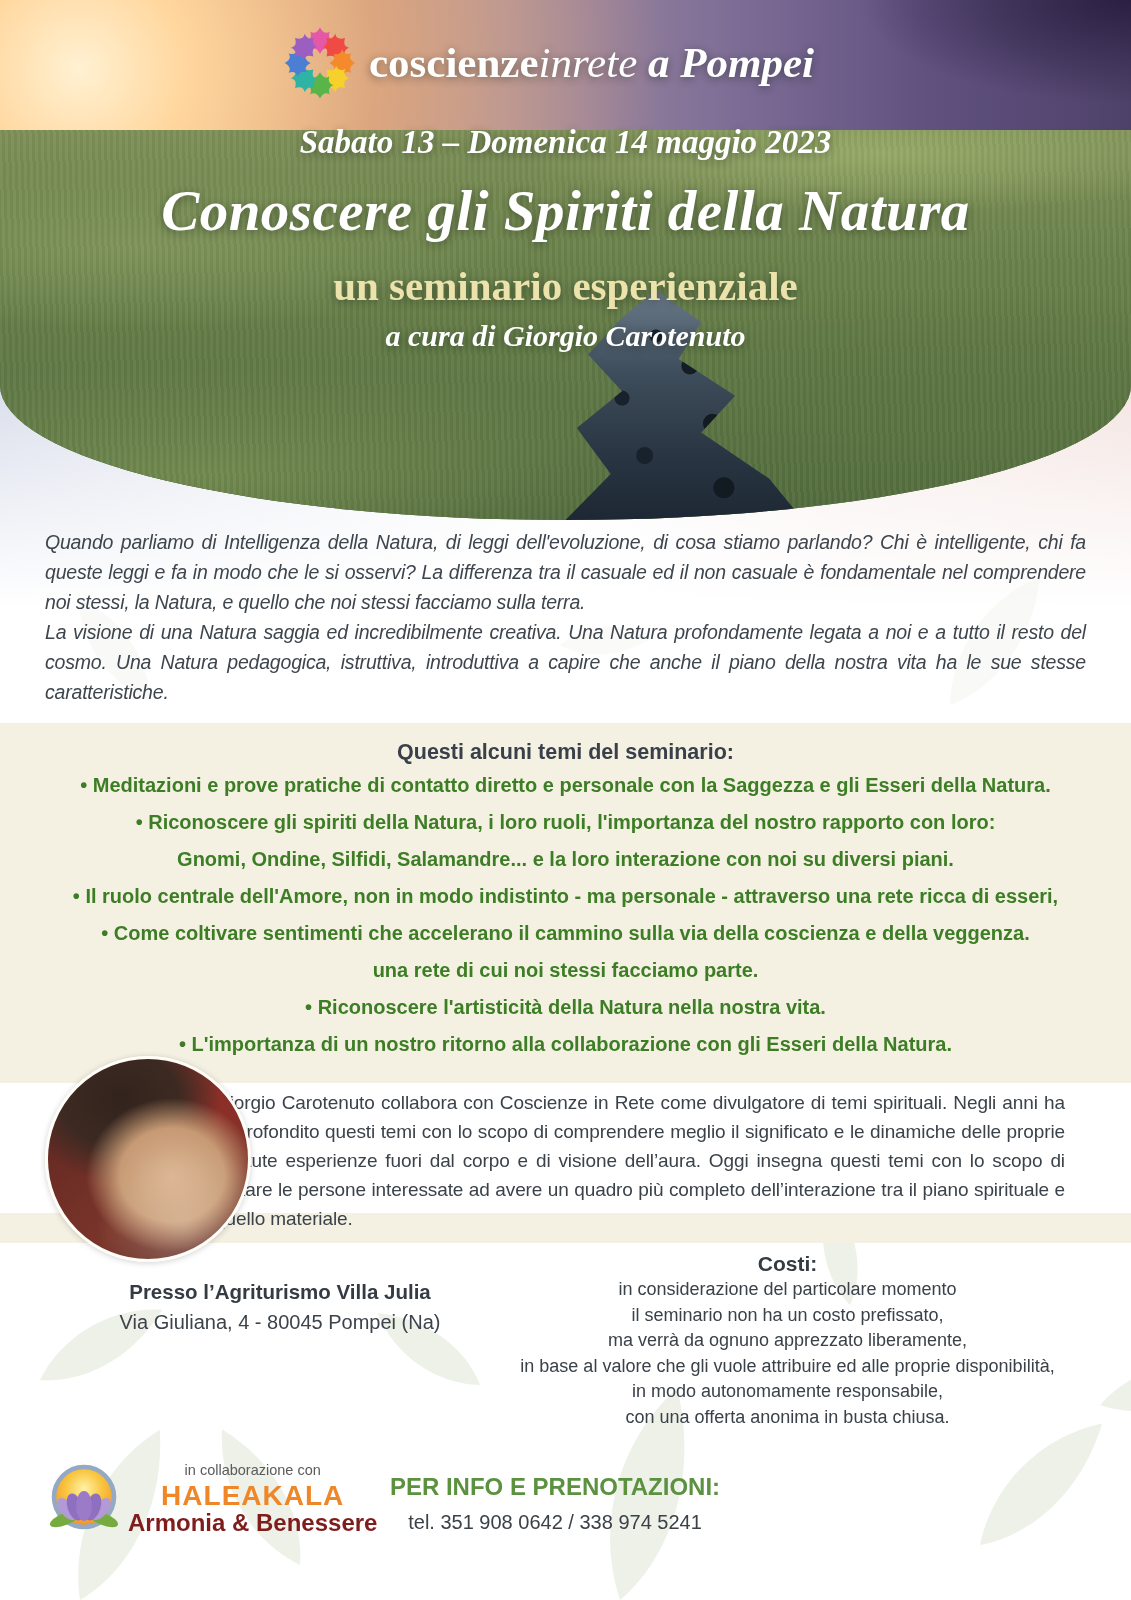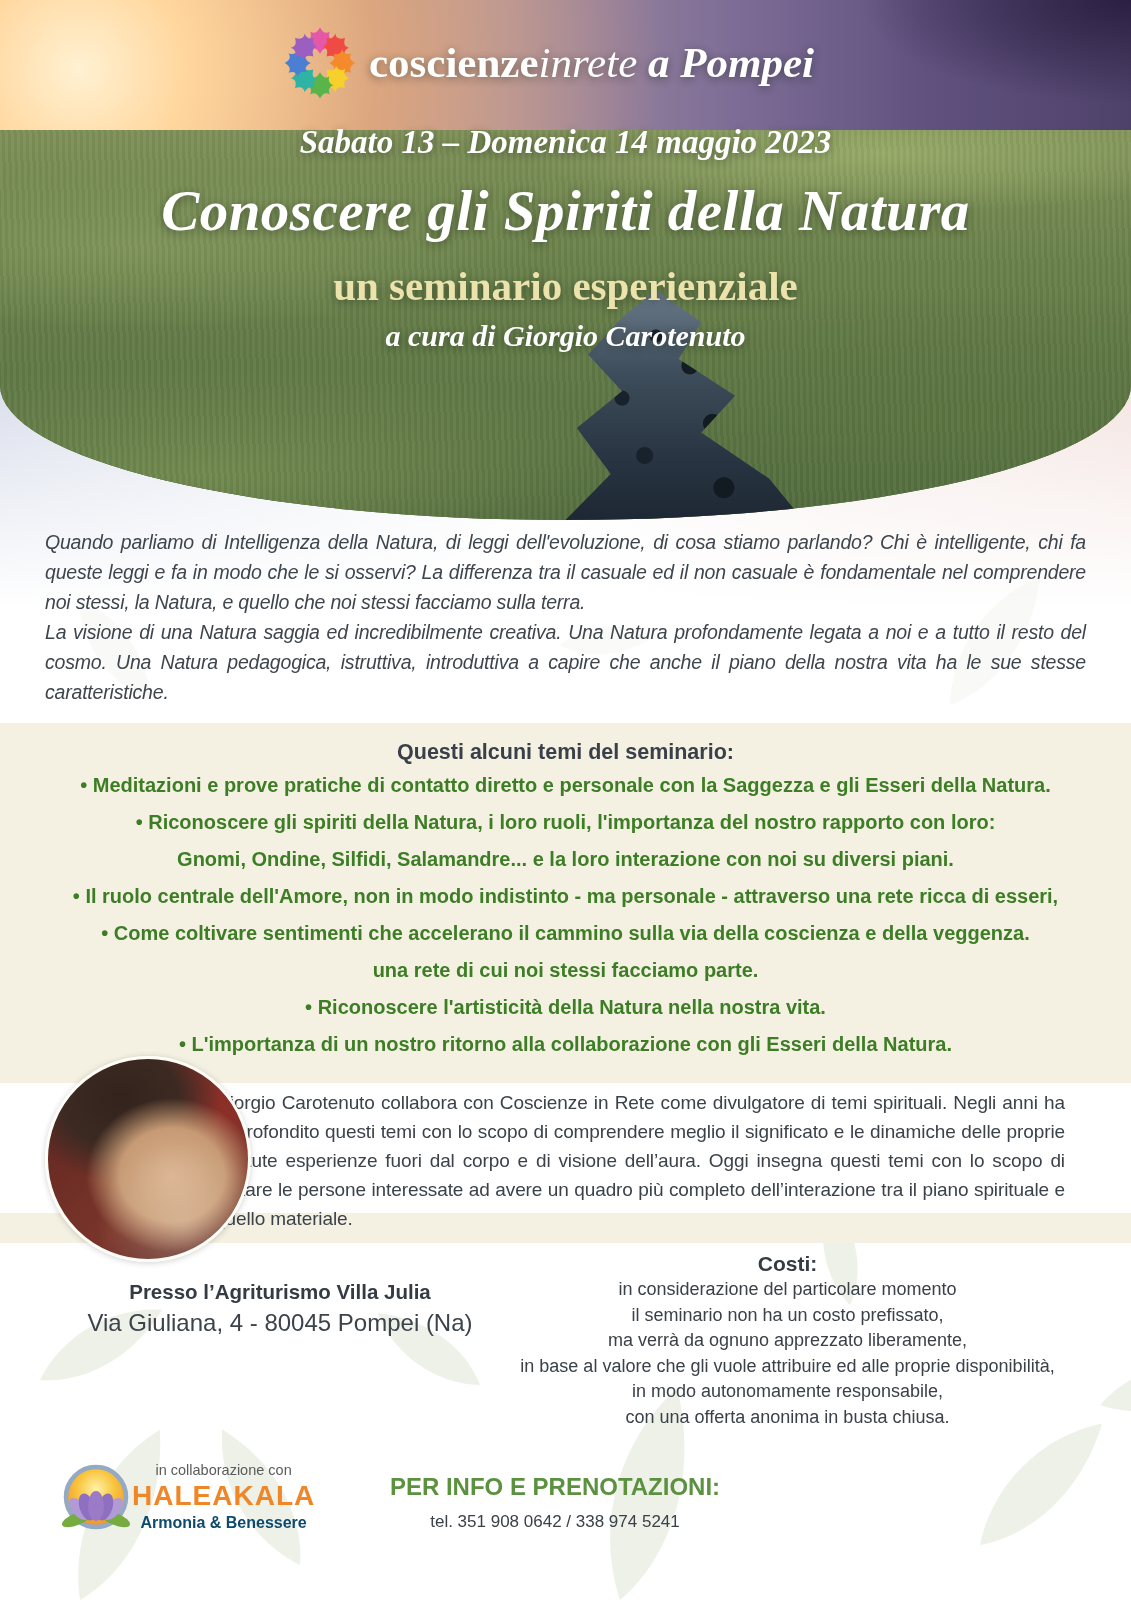--- a/index.html
+++ b/index.html
@@ -71,33 +71,33 @@
     background:
       radial-gradient(circle at 68% 84%, rgba(245,225,205,.35), rgba(245,225,205,0) 40%),
       radial-gradient(ellipse 58% 52% at 62% 58%, #d8b08c 0%, #c69a74 45%, rgba(198,154,116,0) 74%),
       radial-gradient(ellipse 70% 58% at 36% 20%, #33231d 0%, #3c2a22 42%, rgba(60,42,34,0) 72%),
       radial-gradient(circle at 88% 22%, #8c2f28, rgba(140,47,40,0) 50%),
       linear-gradient(135deg,#5e2420,#7a352a 60%,#4a1e1c);}
   .cream-strip{position:absolute;top:1213px;left:0;width:100%;height:30px;background:#f4f1e2;z-index:1;}
   
   .venue{position:absolute;top:1276px;left:55px;width:450px;text-align:center;z-index:2;}
   .venue-name{font-size:20.5px;font-weight:700;color:#343b43;line-height:31px;}
-  .venue-address{font-size:24px;color:#3c434b;line-height:31px;}
+  .venue-address{font-size:20px;color:#3c434b;line-height:31px;}
   .costs{position:absolute;top:1250px;left:495px;width:585px;text-align:center;z-index:2;color:#3a4149;}
   .costs-heading{font-size:21px;font-weight:700;line-height:27px;color:#343b43;}
   .cost-line{font-size:18px;line-height:25.5px;}
   
-  .partner{position:absolute;top:1460px;left:60px;z-index:2;display:flex;align-items:center;gap:0;}
+  .partner{position:absolute;top:1460px;left:48px;z-index:2;display:flex;align-items:center;gap:8px;}
   .partner-col{text-align:center;}
   .partner-pre{font-size:14.5px;color:#5b5b5b;line-height:20px;}
   .partner-name{font-size:28px;font-weight:700;color:#ef8627;letter-spacing:1px;line-height:31px;}
-  .partner-tagline{font-size:16px;font-weight:700;color:#0c4a6e;line-height:24px;}
+  .partner-tagline{font-size:24px;font-weight:700;color:#7f1d1d;line-height:24px;}
   .contact{position:absolute;top:1472px;left:320px;width:470px;text-align:center;z-index:2;}
   .contact-heading{font-size:24px;font-weight:700;color:#5c9140;line-height:30px;}
-  .contact-phone{font-size:17px;color:#3a4148;line-height:36px;margin-top:2px;}
+  .contact-phone{font-size:20px;color:#3a4148;line-height:36px;margin-top:2px;}
 </style>
 </head>
 <body>
 
 <div class="page">
 
   <div class="top-bg"></div>
 
   <svg class="leaves" width="1131" height="1600" viewBox="0 0 1131 1600">
     <defs>

